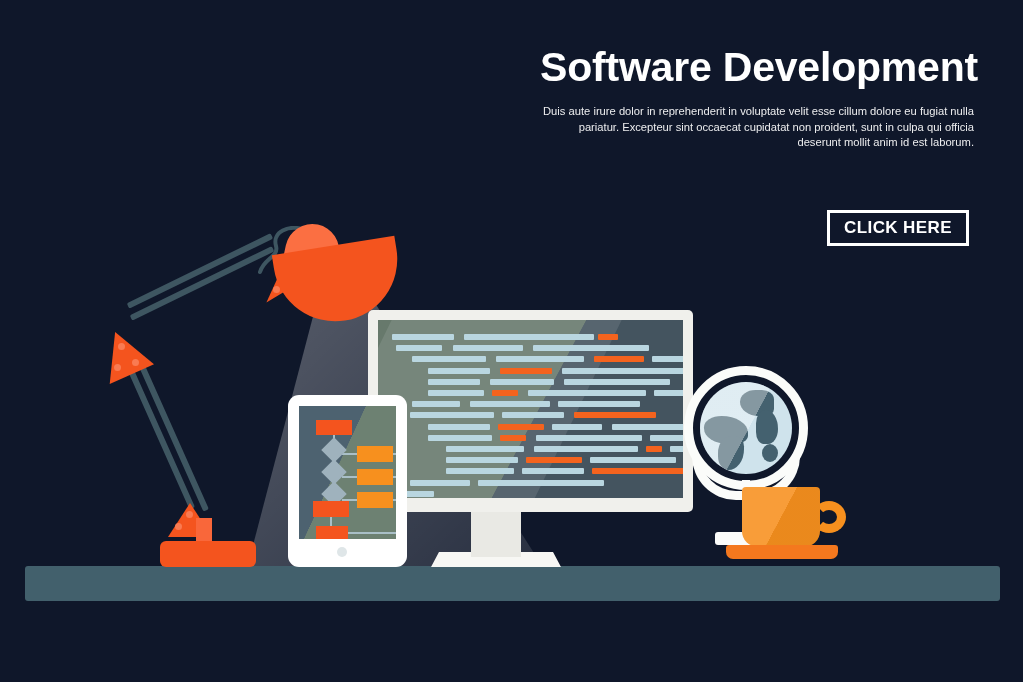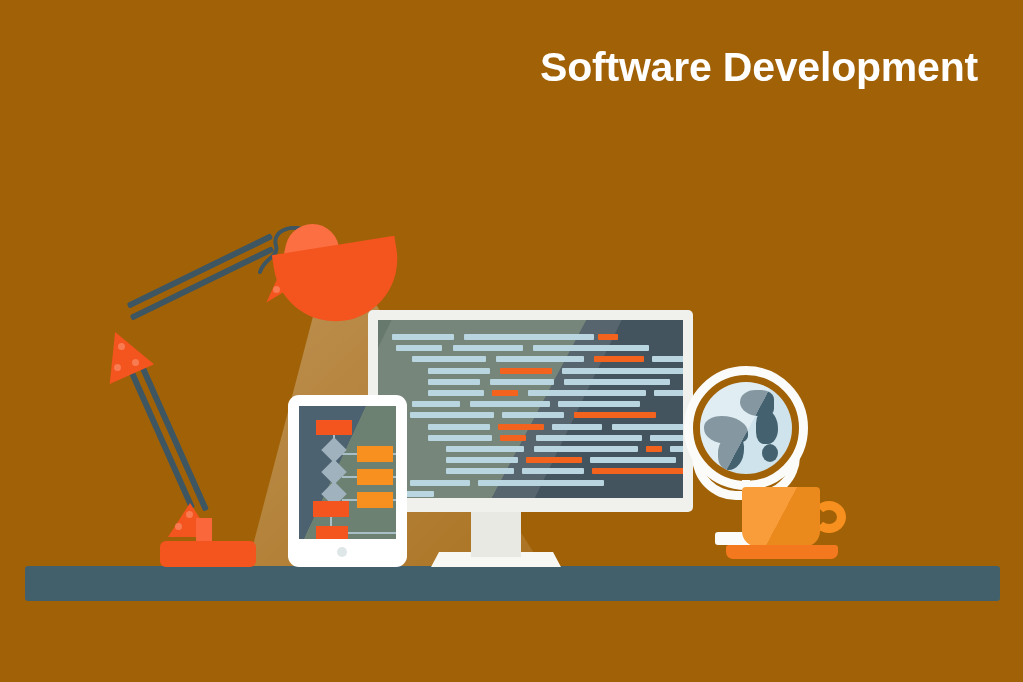--- a/index.html
+++ b/index.html
@@ -1,21 +1,21 @@
 <!DOCTYPE html>
 <html><head>
 <meta charset="utf-8">
 <style>
   html,body{margin:0;padding:0;}
   body{
     width:1023px;height:682px;overflow:hidden;
     font-family:"Liberation Sans", sans-serif;
     background:#b3d7e4;
   }
-  #stage{position:relative;width:1023px;height:682px;background:#a16207;overflow:hidden;}
+  #stage{position:relative;width:1023px;height:682px;background:#0f172a;overflow:hidden;}
 
   
   #hero{position:absolute;left:540px;top:44px;width:434px;text-align:right;}
   #hero-title{
     font-size:41px;line-height:46px;font-weight:bold;color:#ffffff;
     letter-spacing:-0.2px;margin:0 0 14px 0;white-space:nowrap;
   }
   .hero-para{
     font-size:11.2px;line-height:15.6px;color:#ffffff;opacity:.92;margin:0;
     text-align:right;
@@ -94,22 +94,24 @@
   .cup-saucer{position:absolute;left:-16px;top:58px;width:112px;height:14px;background:#f4781e;border-radius:3px 3px 7px 7px;}
   .cup-gloss{position:absolute;left:0;top:0;width:78px;height:60px;background:linear-gradient(118deg,rgba(255,255,255,.12) 0%,rgba(255,255,255,.12) 50%,rgba(0,0,0,.05) 50.2%);border-radius:4px 4px 16px 16px;}
 </style>
 </head>
 <body>
 
 <div id="stage">
 
   <div id="hero">
     <div id="hero-title">Software Development</div>
-  </div>
-
+    <p class="hero-para">Duis aute irure dolor in reprehenderit in voluptate velit esse cillum dolore eu fugiat nulla pariatur. Excepteur sint occaecat cupidatat non proident, sunt in culpa qui officia deserunt mollit anim id est laborum.</p>
+  </div>
+
+  <div id="cta">CLICK HERE</div>
 
   <div id="beam"></div>
 
   <div id="desk"></div>
 
   <div>
 
     <svg id="lamp-cord" viewBox="0 0 52 54">
       <path d="M48 4 C 30 -2, 14 6, 18 20 C 21 31, 6 32, 2 46" fill="none" stroke="#3e5661" stroke-width="4" stroke-linecap="round"></path>
     </svg>

